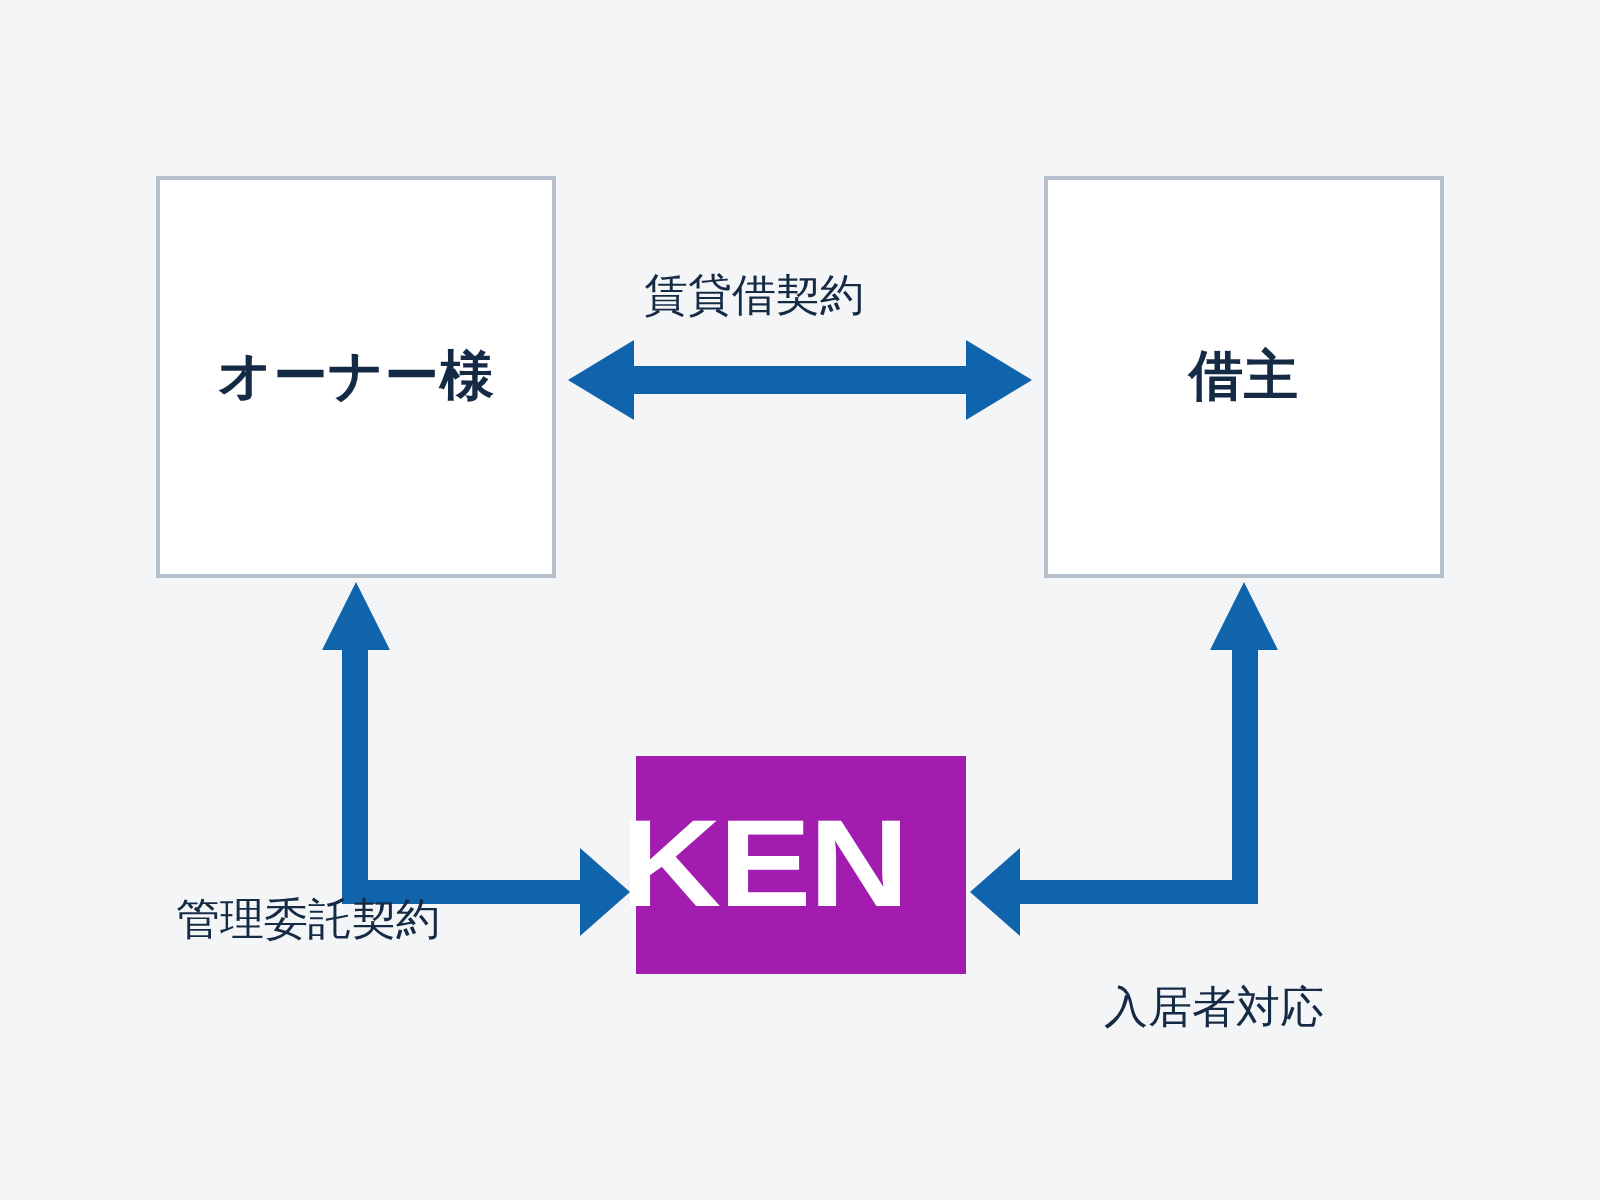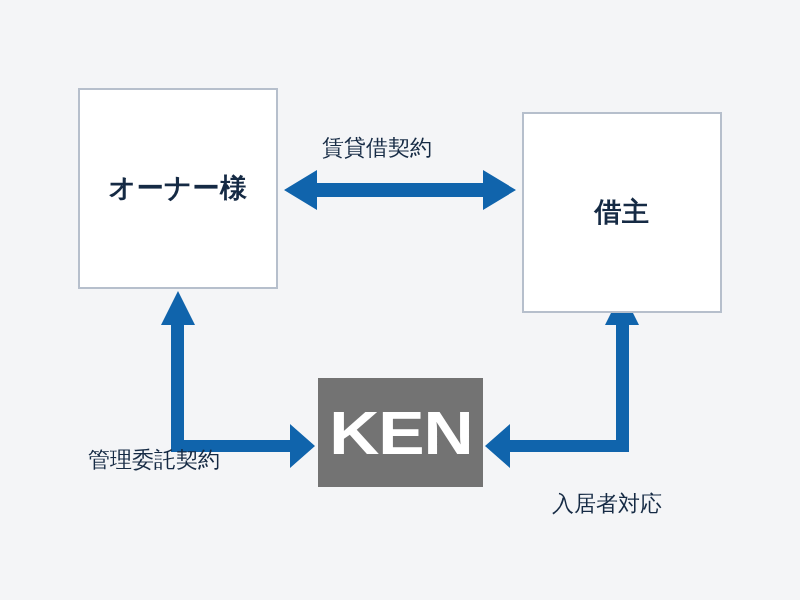--- a/index.html
+++ b/index.html
@@ -40,32 +40,31 @@
     left: 78px;
     top: 88px;
     width: 200px;
     height: 201px;
   }
   #tenant-box {
     left: 522px;
     top: 88px;
     width: 200px;
     height: 201px;
-    margin-top: 24px;
   }
   #ken-box {
     position: absolute;
     left: 318px;
     top: 378px;
     width: 165px;
     height: 109px;
-    background: #737373;
+    background: #a21caf;
     display: flex;
     align-items: center;
-    justify-content: center;
+    justify-content: flex-start;
   }
   .ken-text {
     color: #ffffff;
     font-size: 62px;
     font-weight: bold;
     letter-spacing: -1px;
     font-family: "Liberation Sans", "DejaVu Sans", sans-serif;
     line-height: 1;
     transform: scaleX(1.12);
   }

